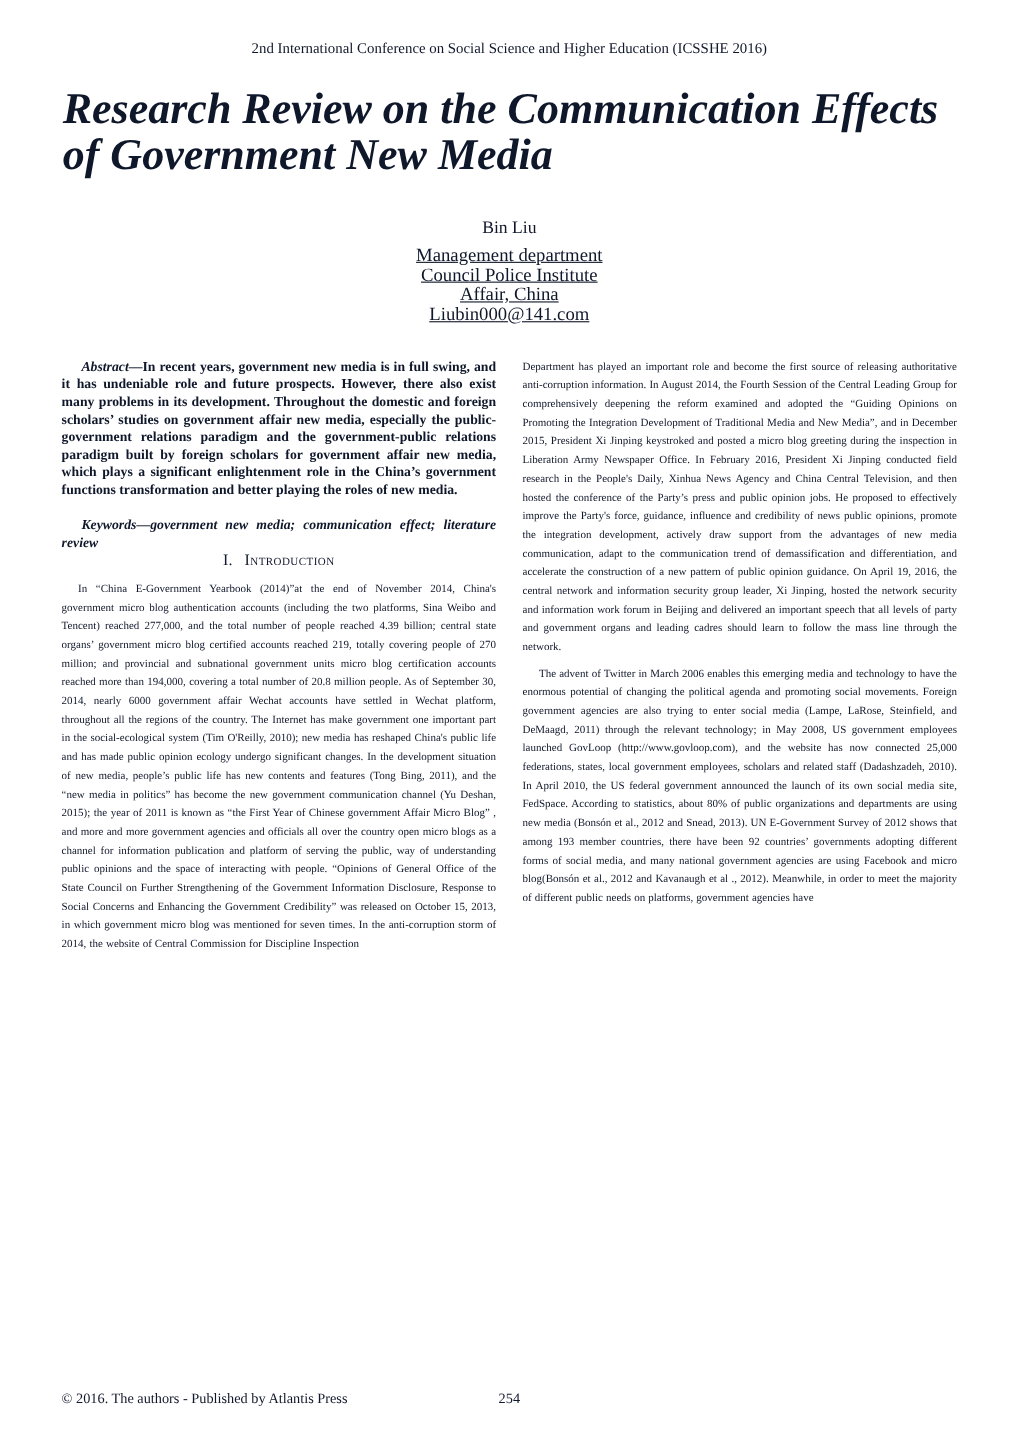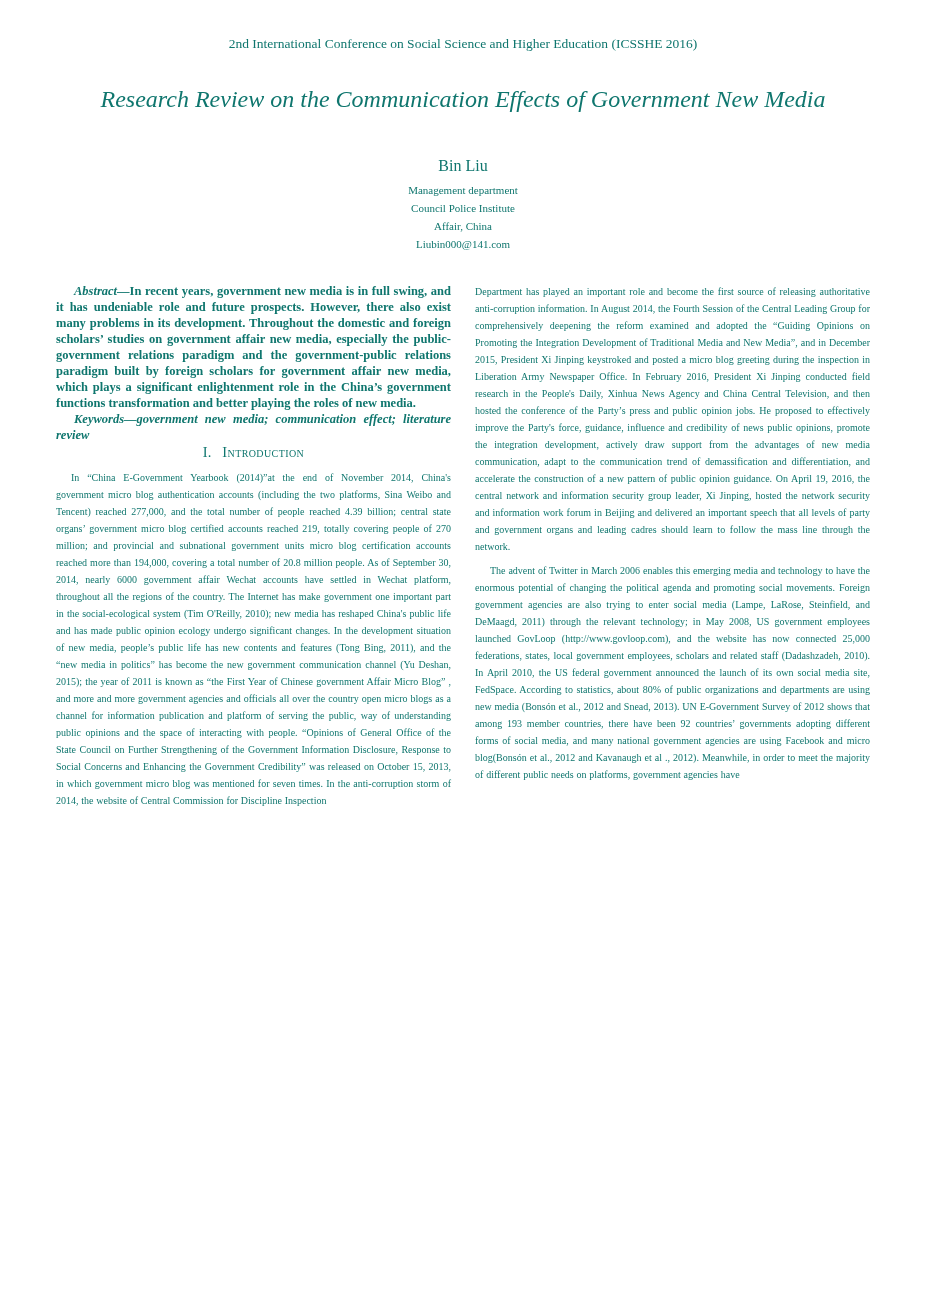--- a/index.html
+++ b/index.html
@@ -3,68 +3,68 @@
 <meta charset="utf-8">
 <style>
   * { margin: 0; padding: 0; box-sizing: border-box; }
   html, body { background: #ffffff; }
   .page {
     position: relative;
     width: 926px;
     height: 1309px;
     margin: 0 auto;
     background: #ffffff;
-    color: #0f766e;
+    color: #0f172a;
     font-family: "Liberation Serif", "DejaVu Serif", serif;
     padding: 36px 56px 0 56px;
     overflow: hidden;
   }
   .conf-header {
     text-align: center;
     font-size: 13.5px;
     line-height: 16px;
   }
   .paper-title {
     margin: 26px auto 0 auto;
     max-width: 812px;
-    text-align: center;
-    font-weight: normal;
+    font-weight: bold;
     font-style: italic;
-    font-size: 24px;
+    font-size: 40px;
     line-height: 42px;
   }
   .author-block {
     margin-top: 36px;
     text-align: center;
   }
   .author-name {
     font-size: 16px;
     line-height: 20px;
     margin-bottom: 5px;
   }
   .author-line {
-    font-size: 11px;
+    font-size: 17px;
     line-height: 18px;
+    text-decoration: underline;
   }
   .columns {
     display: flex;
     gap: 24px;
     margin-top: 30px;
     justify-content: flex-end;
   }
   .col { width: 395px; }
   .abstract-par, .keywords-par {
     font-size: 12.5px;
     line-height: 16px;
     font-weight: bold;
     text-align: justify;
     text-indent: 18px;
   }
   .abstract-label, .keywords-par { font-style: italic; }
-  .keywords-par { margin-top: 0; }
+  .keywords-par { margin-top: 16px; }
   .section-heading {
     margin-bottom: 7px;
     text-align: center;
     font-size: 14.5px;
     line-height: 19px;
   }
   .sec-num { margin-right: 11px; }
   .sec-title { font-variant: small-caps; letter-spacing: 0.4px; }
   .body-par {
     font-size: 10px;
@@ -119,14 +119,18 @@
     </div>
 
     <div class="col">
       <p class="body-par continuation">Department has played an important role and become the first source of releasing authoritative anti-corruption information. In August 2014, the Fourth Session of the Central Leading Group for comprehensively deepening the reform examined and adopted the “Guiding Opinions on Promoting the Integration Development of Traditional Media and New Media”, and in December 2015, President Xi Jinping keystroked and posted a micro blog greeting during the inspection in Liberation Army Newspaper Office. In February 2016, President Xi Jinping conducted field research in the People's Daily, Xinhua News Agency and China Central Television, and then hosted the conference of the Party’s press and public opinion jobs. He proposed to effectively improve the Party's force, guidance, influence and credibility of news public opinions, promote the integration development, actively draw support from the advantages of new media communication, adapt to the communication trend of demassification and differentiation, and accelerate the construction of a new pattern of public opinion guidance. On April 19, 2016, the central network and information security group leader, Xi Jinping, hosted the network security and information work forum in Beijing and delivered an important speech that all levels of party and government organs and leading cadres should learn to follow the mass line through the network.</p>
 
       <p class="body-par">The advent of Twitter in March 2006 enables this emerging media and technology to have the enormous potential of changing the political agenda and promoting social movements. Foreign government agencies are also trying to enter social media (Lampe, LaRose, Steinfield, and DeMaagd, 2011) through the relevant technology; in May 2008, US government employees launched GovLoop (http://www.govloop.com), and the website has now connected 25,000 federations, states, local government employees, scholars and related staff (Dadashzadeh, 2010). In April 2010, the US federal government announced the launch of its own social media site, FedSpace. According to statistics, about 80% of public organizations and departments are using new media (Bonsón et al., 2012 and Snead, 2013). UN E-Government Survey of 2012 shows that among 193 member countries, there have been 92 countries’ governments adopting different forms of social media, and many national government agencies are using Facebook and micro blog(Bonsón et al., 2012 and Kavanaugh et al ., 2012). Meanwhile, in order to meet the majority of different public needs on platforms, government agencies have</p>
     </div>
 
   </div>
 
+  <div class="page-footer">
+    <span class="copyright">© 2016. The authors - Published by Atlantis Press</span>
+    <span class="pagenum">254</span>
+  </div>
 
 </div>
 
 </body></html>

